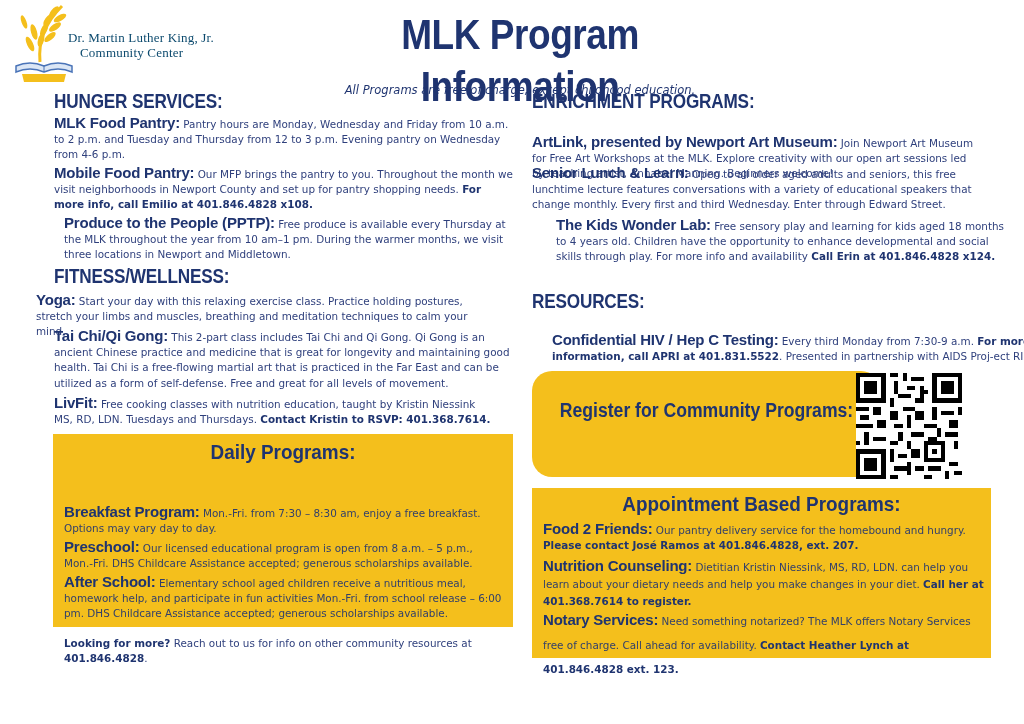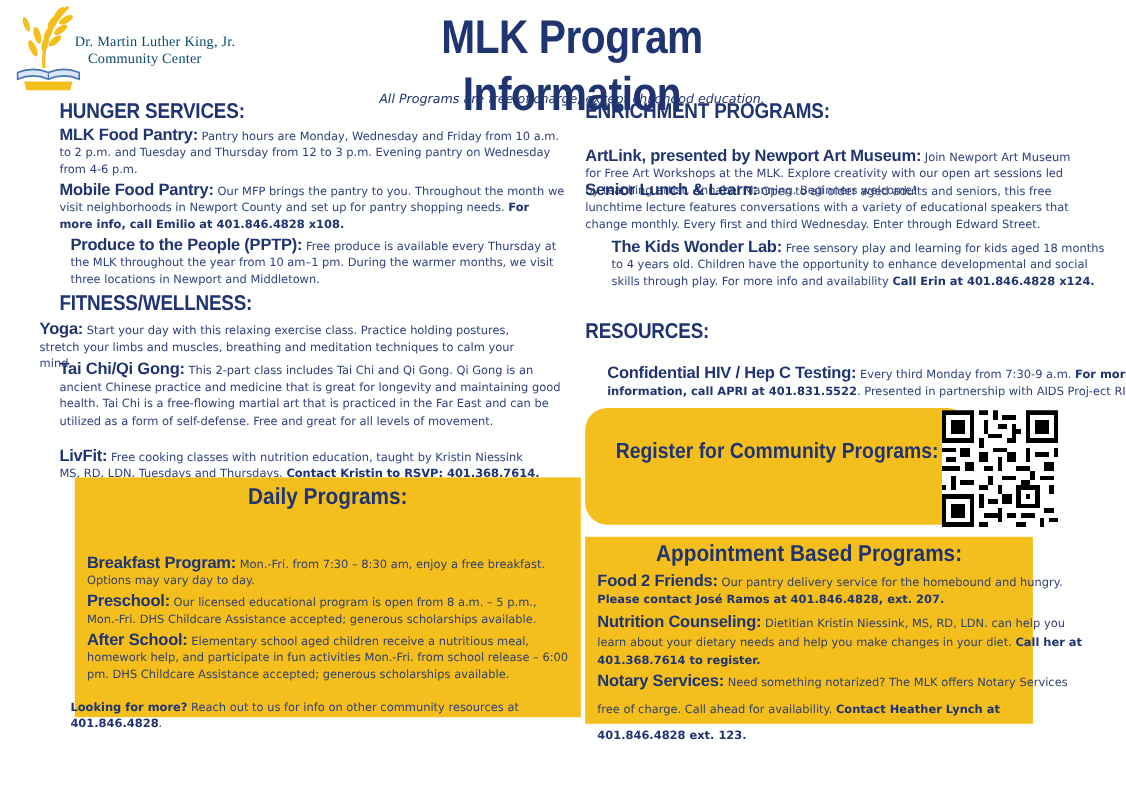--- a/index.html
+++ b/index.html
@@ -23,30 +23,30 @@
   .section-heading { font-family: "Liberation Sans", sans-serif; font-weight: bold; font-size: 19.5px; color: #1f3470; letter-spacing: -0.2px; transform: scaleX(0.88); transform-origin: left; white-space: nowrap; }
 
   .entry { font-size: 10.4px; line-height: 15.2px; color: #2e3f7c; }
   .entry .lbl { font-family: "Liberation Sans", sans-serif; font-weight: bold; color: #1f3470; font-size: 15px; letter-spacing: -0.2px; text-align: right; }
   .entry .strong { font-weight: bold; color: #1f3470; }
 
   
   .yellow { background: #f4bf1c; }
   .box-heading { font-family: "Liberation Sans", sans-serif; font-weight: bold; color: #1f3470; text-align: center; }
 
-  .daily-box { left: 68px; top: 434px; width: 460px; height: 218px; }
+  .daily-box { left: 53px; top: 434px; width: 460px; height: 193px; }
   .daily-heading { position: absolute; left: 0; top: 6px; width: 100%; font-size: 21px; transform: scaleX(0.9); }
   .daily-box .entry { position: absolute; left: 11px; width: 440px; color: #33406a; }
 
   .register-box { left: 532px; top: 371px; width: 349px; height: 106px; border-radius: 20px; }
   .register-heading { position: absolute; left: 0; top: 28px; width: 100%; font-size: 20px; line-height: 22px; transform: scaleX(0.88); }
 
   .qr { left: 856px; top: 373px; width: 106px; height: 106px; }
 
-  .appt-box { left: 532px; top: 488px; width: 407px; height: 170px; }
+  .appt-box { left: 532px; top: 488px; width: 459px; height: 170px; }
   .appt-heading { position: absolute; left: 0; top: 4px; width: 100%; font-size: 21px; transform: scaleX(0.9); }
   .appt-box .entry { position: absolute; left: 11px; width: 445px; color: #33406a; }
 </style>
 </head>
 <body>
 
 <div class="abs logo">
   <svg width="70" height="82" viewBox="0 0 70 82">
 
     <path d="M30 60 C 28 40, 34 22, 52 4" stroke="#f4bf1c" stroke-width="3" fill="none"></path>
@@ -88,21 +88,21 @@
   <span class="lbl">Produce to the People (PPTP):</span><span> Free produce is available every Thursday at the MLK throughout the year from 10 am–1 pm. During the warmer months, we visit three locations in Newport and Middletown.</span>
 </div>
 
 <div class="abs section-heading" style="left:54px; top:265px;">FITNESS/WELLNESS:</div>
 <div class="abs entry" style="left:36px; top:292px; width:462px;">
   <span class="lbl">Yoga:</span><span> Start your day with this relaxing exercise class. Practice holding postures, stretch your limbs and muscles, breathing and meditation techniques to calm your mind.</span>
 </div>
 <div class="abs entry" style="left:54px; top:328px; width:462px;">
   <span class="lbl">Tai Chi/Qi Gong:</span><span> This 2-part class includes Tai Chi and Qi Gong. Qi Gong is an ancient Chinese practice and medicine that is great for longevity and maintaining good health. Tai Chi is a free-flowing martial art that is practiced in the Far East and can be utilized as a form of self-defense. Free and great for all levels of movement.</span>
 </div>
-<div class="abs entry" style="left:54px; top:395px; width:440px;margin-top:12px;">
+<div class="abs entry" style="left:54px; top:395px; width:440px;">
   <span class="lbl">LivFit:</span><span>   Free cooking classes with nutrition education, taught by Kristin Niessink MS, RD, LDN. Tuesdays and Thursdays. </span><span class="strong">Contact Kristin to RSVP: 401.368.7614.</span>
 </div>
 
 <div class="abs yellow daily-box">
   <div class="box-heading daily-heading">Daily Programs:</div>
   <div class="entry" style="top:70px;">
     <span class="lbl">Breakfast Program:</span><span> Mon.-Fri. from 7:30 – 8:30 am, enjoy a free breakfast. Options may vary day to day.</span>
   </div>
   <div class="entry" style="top:105px;">
     <span class="lbl">Preschool:</span><span> Our licensed educational program is open from 8 a.m. – 5 p.m., Mon.-Fri. DHS Childcare Assistance accepted; generous scholarships available.</span>

